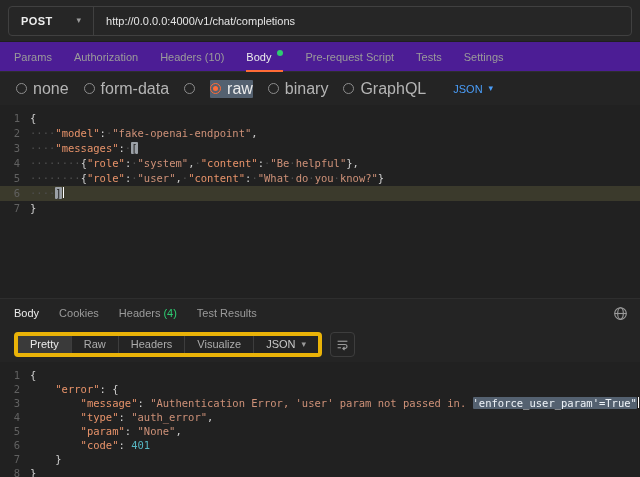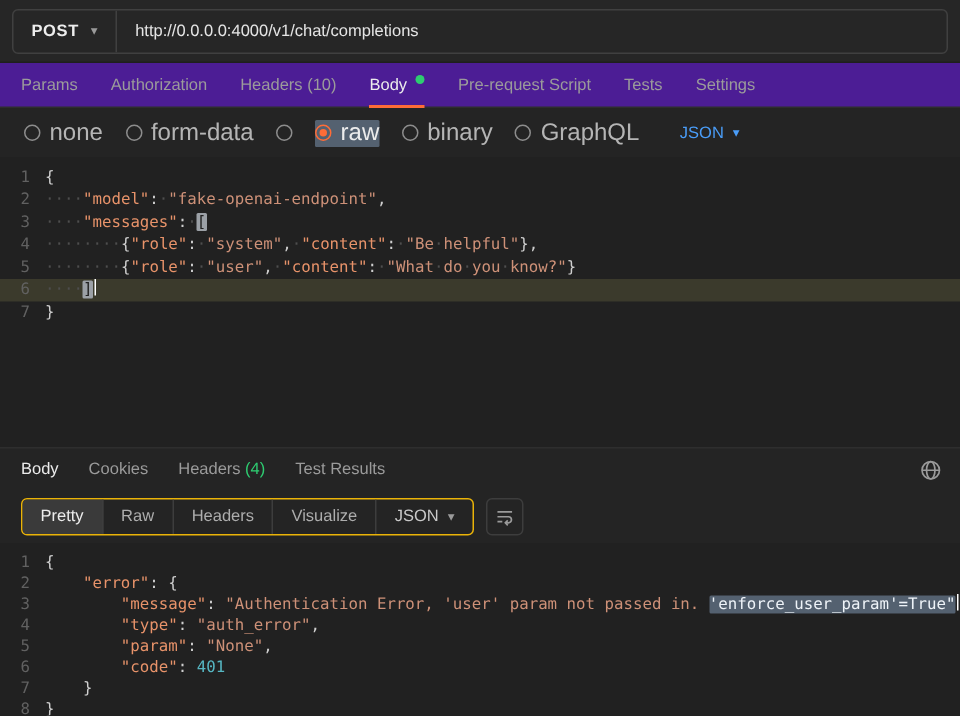--- a/index.html
+++ b/index.html
@@ -5,21 +5,21 @@
   *{box-sizing:border-box;margin:0;padding:0}
   html,body{width:640px;height:477px}
   body{
     background:#212121;
     font-family:"Liberation Sans",sans-serif;
     color:#c7c7c7;font-size:12px;overflow:hidden;position:relative;
   }
   
   .topbar{height:42px;background:#262626;display:flex;align-items:center;padding:0 8px;border-bottom:1px solid #1f1f1f}
   .urlbox{display:flex;flex:1;height:30px;border:1px solid #404040;border-radius:4px;align-items:center;background:#262626;overflow:hidden}
-  .method{display:flex;align-items:center;gap:8px;padding:0 12px;height:100%;border-right:1px solid #404040;cursor:pointer}
+  .method{display:flex;align-items:center;gap:24px;padding:0 12px;height:100%;border-right:1px solid #404040;cursor:pointer}
   .method .m{font-weight:bold;font-size:11px;letter-spacing:.4px;color:#ededed}
   .chev{font-size:9px;color:#9a9a9a;line-height:1}
   .url{flex:1;padding:0 12px;color:#e5e5e5;font-size:11px;white-space:nowrap;overflow:hidden}
   
   .tabs-row{height:30px;display:flex;align-items:stretch;gap:22px;padding:0 14px;background:#4c1d95;border-bottom:1px solid #2e2e2e}
   .tab{display:flex;align-items:center;font-size:11px;color:#9b9b9b;position:relative;cursor:pointer;white-space:nowrap}
   .tab.active{color:#ececec}
   .tab.active:after{content:"";position:absolute;left:0;right:0;bottom:-1px;height:2px;background:#ff6c37}
   .dot{width:6px;height:6px;border-radius:50%;background:#2ecc71;margin-left:6px;margin-top:-8px;flex:none}
   
@@ -49,21 +49,21 @@
   .bm{background:#9ba0a6;color:#212121;border-radius:1px}
   .sel{background:#546170;color:#eef3f8;border-radius:1px}
   .caret{display:inline-block;width:1.5px;height:11px;background:#ffffff;vertical-align:-1px;margin-left:1px}
   
   .resp-tabs{height:28px;display:flex;align-items:center;gap:20px;padding:0 14px;background:#242424;border-top:1px solid #2e2e2e;position:relative}
   .rtab{font-size:11px;color:#9b9b9b;cursor:pointer;white-space:nowrap}
   .rtab.active{color:#ececec}
   .cnt{color:#2ecc71;margin-left:3px}
   .globe{position:absolute;right:12px;top:7px;cursor:pointer}
   .resp-toolbar{height:36px;display:flex;align-items:center;padding:0 14px;background:#242424;gap:8px}
-  .seg-group{display:flex;align-items:stretch;height:25px;border:1px solid #eab308;border-radius:4px;overflow:hidden}
+  .seg-group{display:flex;align-items:stretch;height:25px;border:4px solid #eab308;border-radius:4px;overflow:hidden}
   .seg{display:flex;align-items:center;padding:0 12px;font-size:11px;color:#adadad;cursor:pointer;border-right:1px solid #3d3d3d;white-space:nowrap}
   .seg.active{background:#3a3a3a;color:#ececec}
   .seg.lang2{border-right:none;color:#c9c9c9;gap:6px}
   .iconbtn{width:25px;height:25px;border:1px solid #3d3d3d;border-radius:4px;display:flex;align-items:center;justify-content:center;cursor:pointer;flex:none}
 </style>
 </head>
 <body>
 
 <div class="topbar">
   <div class="urlbox">

